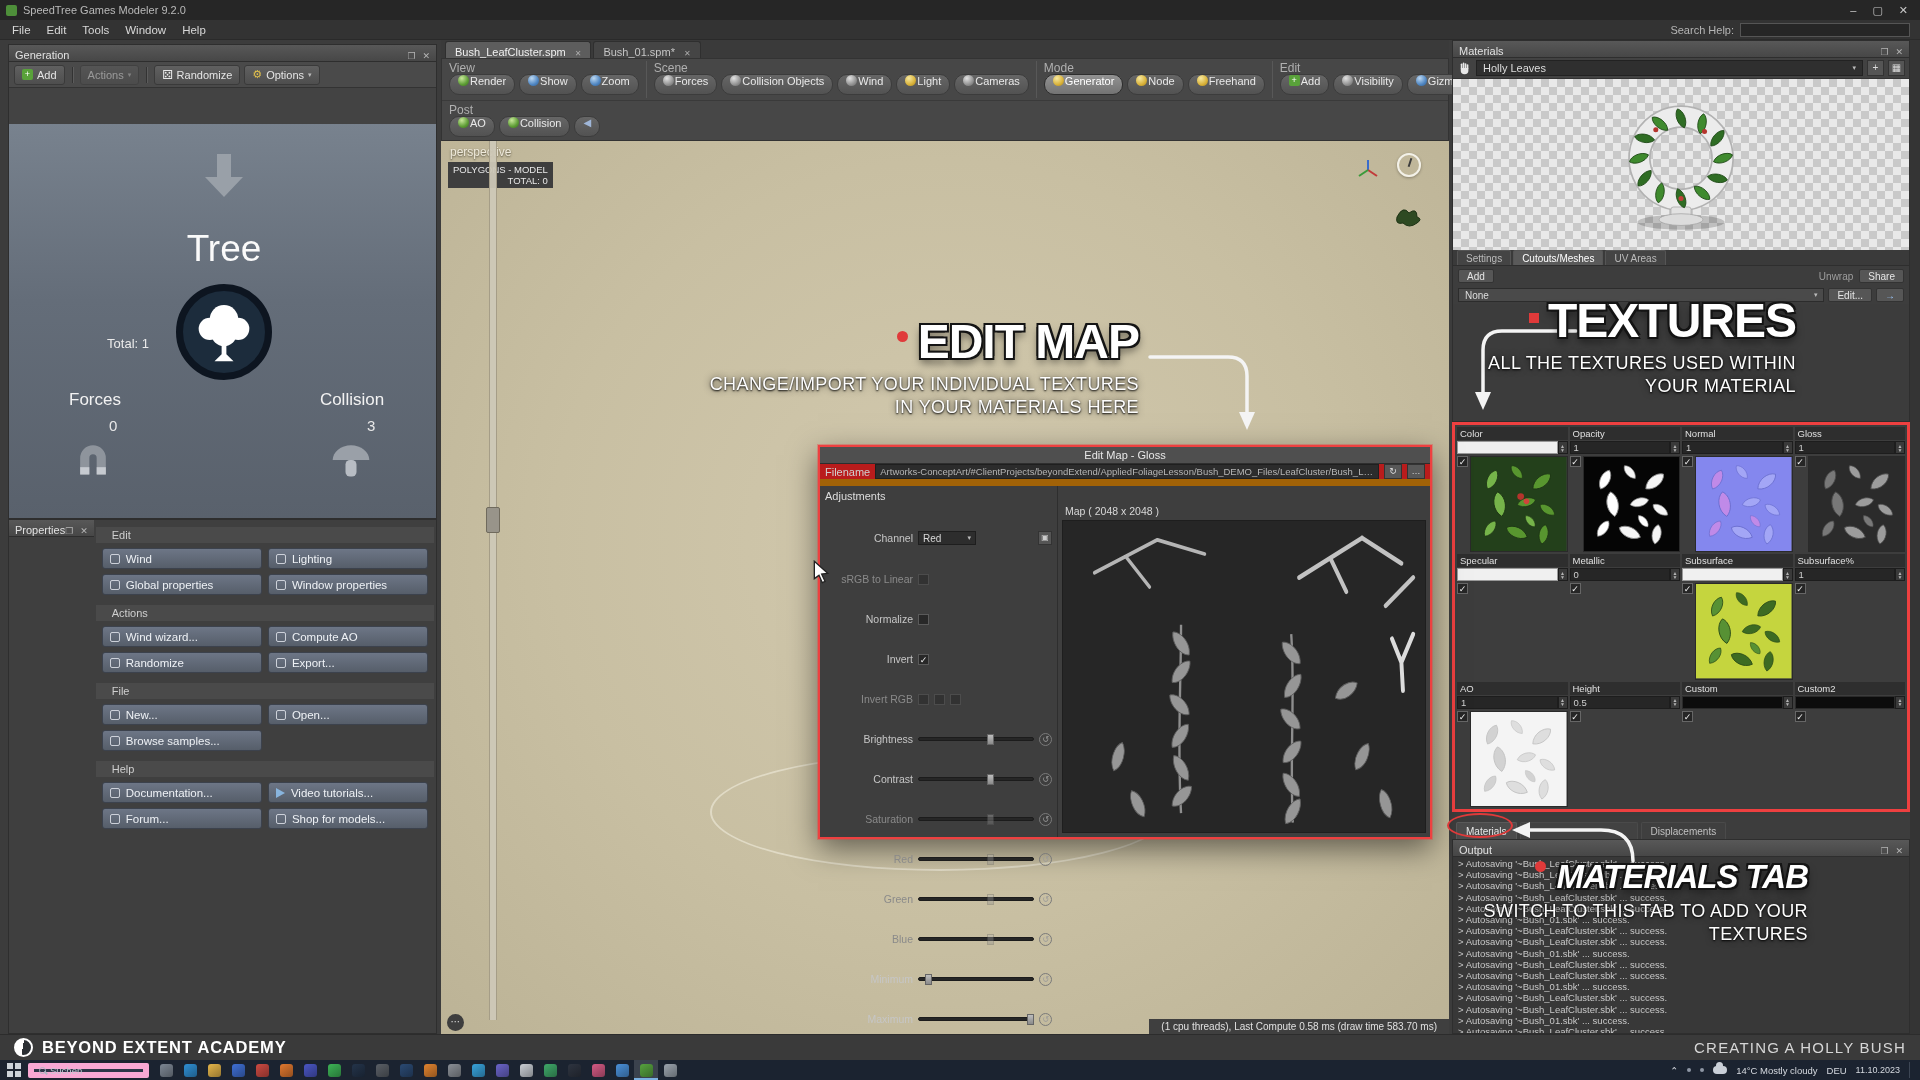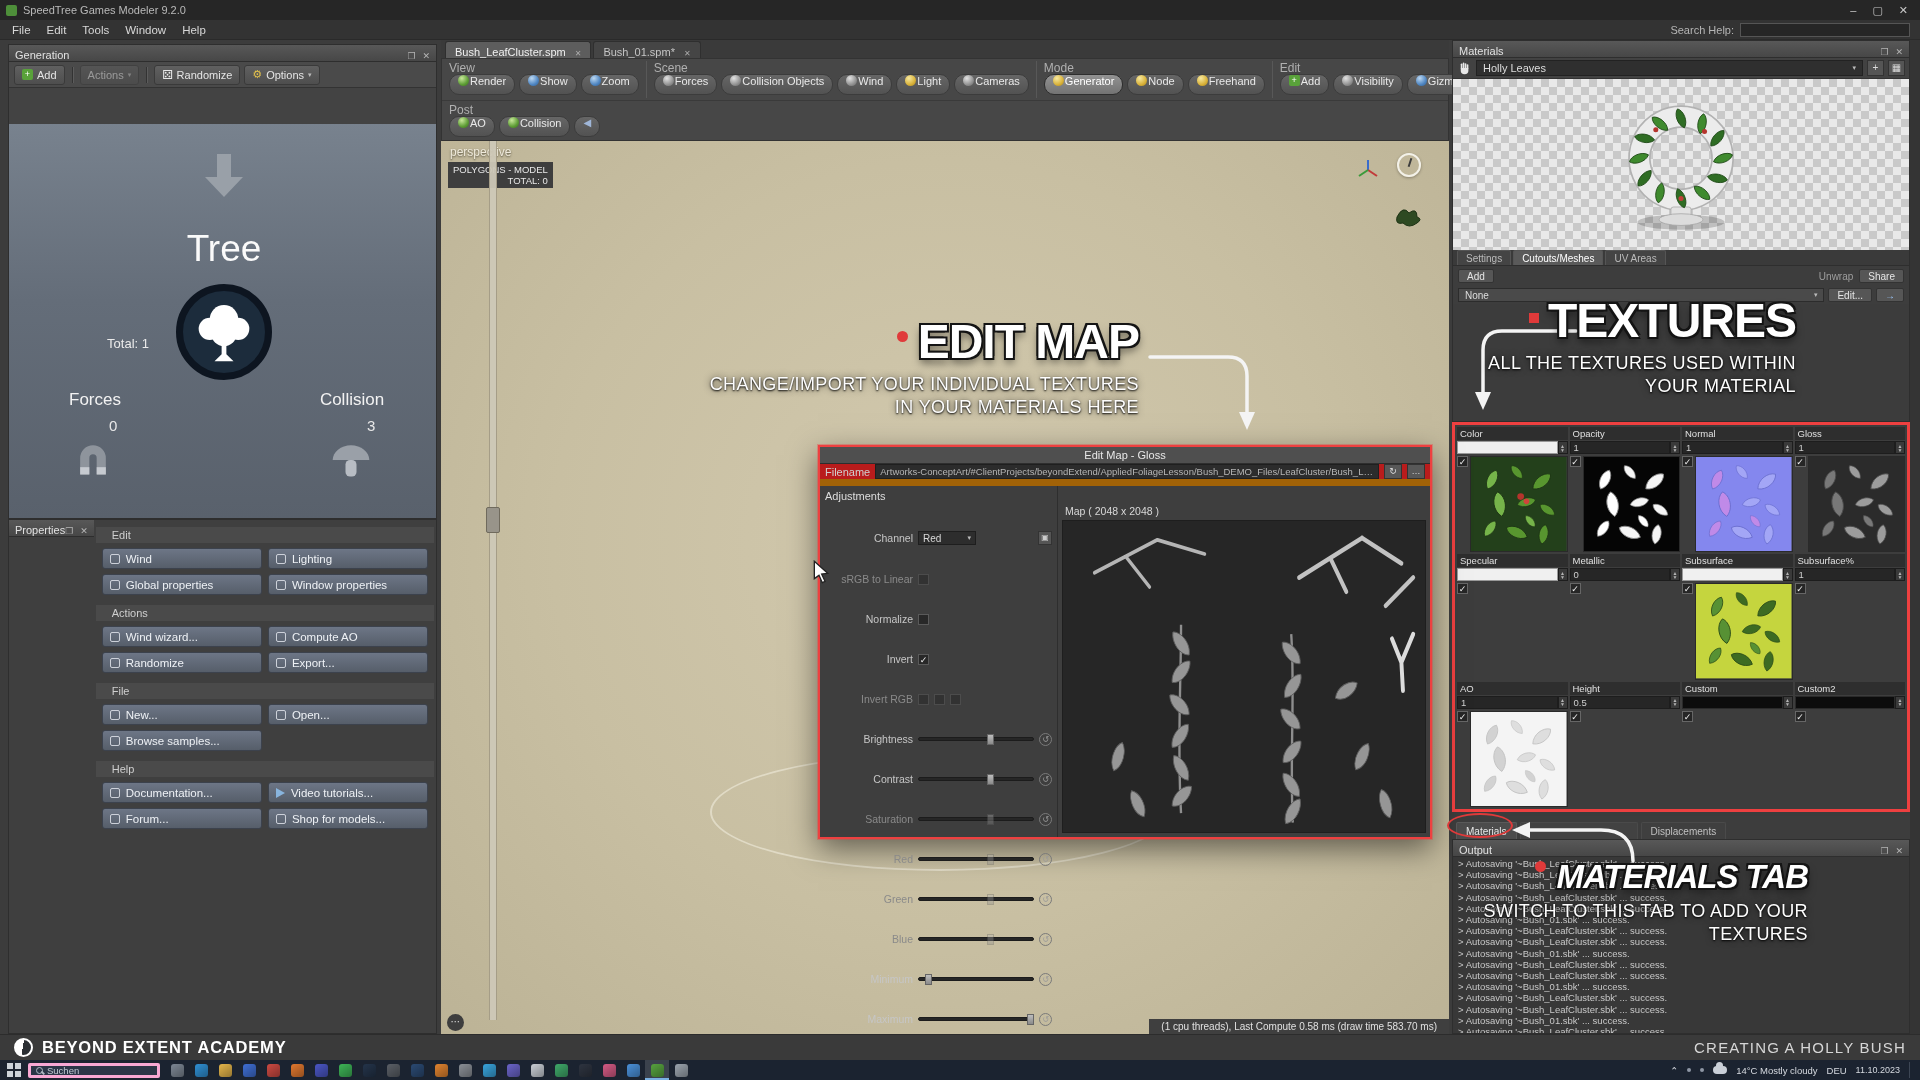--- a/index.html
+++ b/index.html
@@ -154,21 +154,21 @@
   .right-edge{position:absolute;left:1910px;top:40px;width:10px;height:994px;background:#343434;}
 
   
   .footer{position:absolute;left:0;top:1034px;width:1920px;height:26px;background:#3a3a3a;border-top:1px solid #2c2c2c;display:flex;align-items:center;padding:0 14px;z-index:20;}
   .logo{width:19px;height:19px;border-radius:50%;background:linear-gradient(100deg,#fff 46%,#2b2f33 46%);border:2px solid #fff;margin-right:9px;flex:none;}
   .brand{font-size:16.5px;font-weight:bold;color:#fff;letter-spacing:.8px;}
   .project{margin-left:auto;font-size:15px;color:#d6d6d6;letter-spacing:1.2px;}
   .taskbar{position:absolute;left:0;top:1060px;width:1920px;height:20px;background:#1b2330;display:flex;align-items:center;gap:5px;padding:0 5px;z-index:20;}
   .start{width:18px;height:16px;display:grid;grid-template-columns:6px 6px;grid-template-rows:6px 6px;gap:1.5px;place-content:center;flex:none;}
   .start span{background:#cdd3da;}
-  .tb-search{width:132px;height:15px;background:#2c3547;border:3px solid #f9a8d4;border-radius:2px;display:flex;align-items:center;gap:4px;padding:0 5px;color:#c3c9d4;font-size:9.5px;flex:none;}
+  .tb-search{width:121px;height:15px;background:#2c3547;border:6px solid #f9a8d4;border-radius:2px;display:flex;align-items:center;gap:4px;padding:0 5px;color:#c3c9d4;font-size:9.5px;flex:none;}
   .mag{width:7px;height:7px;border:1.5px solid #aeb6c2;border-radius:50%;position:relative;flex:none;}
   .mag::after{content:"";position:absolute;width:4px;height:1.5px;background:#aeb6c2;transform:rotate(45deg);right:-3px;bottom:-1px;}
   .tb-icons{display:flex;align-items:center;}
   .tb-ico-wrap{width:24px;height:20px;display:flex;align-items:center;justify-content:center;}
   .tb-ico-wrap.active{background:rgba(255,255,255,.14);box-shadow:inset 0 -2px 0 #7ab0e0;}
   .tb-ico{width:13px;height:13px;border-radius:3px;}
   .tray{margin-left:auto;display:flex;align-items:center;gap:9px;color:#d5d9df;font-size:9.5px;padding-right:4px;}
   .cloud{width:14px;height:8px;background:#c9cfd8;border-radius:5px;position:relative;flex:none;}
   .cloud::before{content:"";position:absolute;left:3px;top:-4px;width:7px;height:7px;background:#c9cfd8;border-radius:50%;}
   .tray-dot{width:4px;height:4px;border-radius:50%;background:#8e97a5;}

